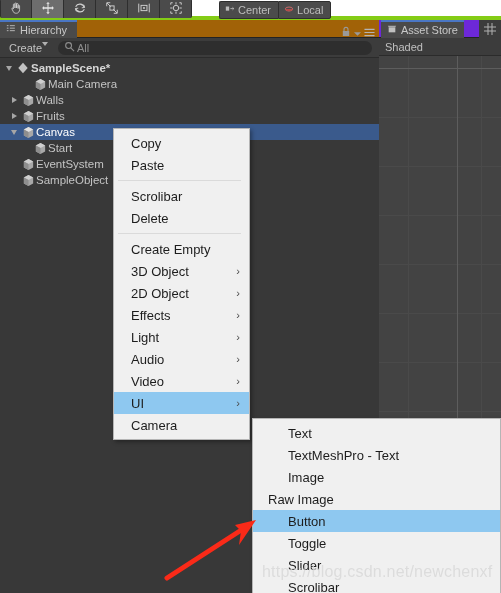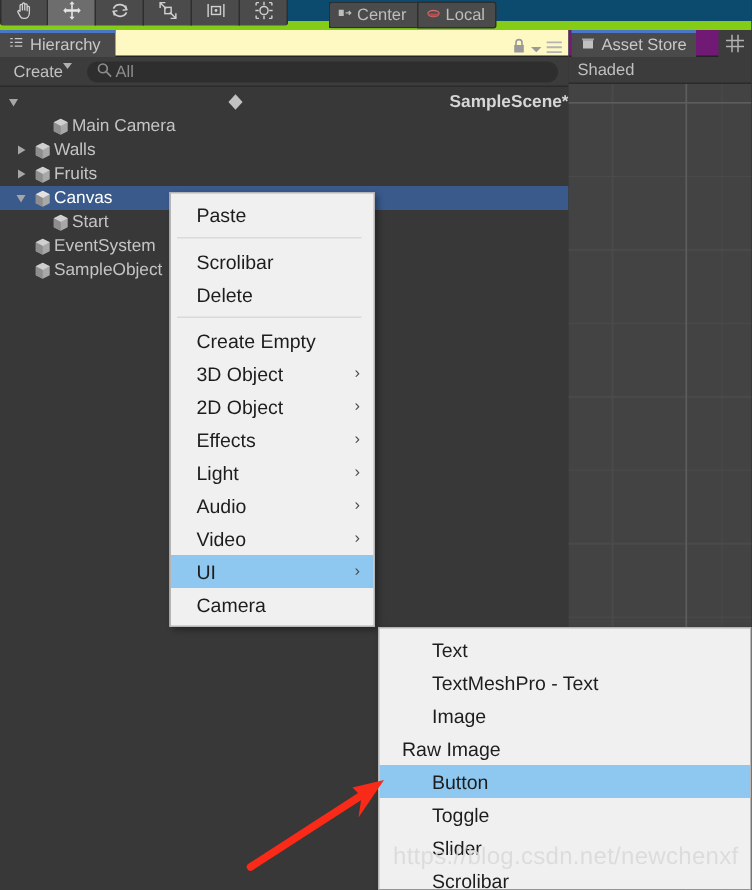--- a/index.html
+++ b/index.html
@@ -13,22 +13,22 @@
     position: relative;
     width: 501px; height: 593px;
     background: #383838;
     user-select: none;
   }
 
   
   .toolbar {
     position: absolute; left: 0; top: 0;
     width: 501px; height: 20px;
-    background: #0c4a6e;
-    border-bottom: 6px solid #84cc16;
+    background: #ffffff;
+    border-bottom: 4px solid #84cc16;
     display: flex; align-items: center;
   }
   .tool-group { display: flex; height: 19px; align-items: stretch; }
   .tool-btn {
     width: 32px; height: 19px;
     background: #4b4b4b;
     border-right: 1px solid #2e2e2e;
     display: flex; align-items: center; justify-content: center;
     color: #c4c4c4;
   }
@@ -55,21 +55,21 @@
 
   
   .hierarchy {
     position: absolute; left: 0; top: 20px;
     width: 379px; height: 573px;
     background: #383838;
   }
   .panel-tabbar {
     position: relative;
     height: 18px;
-    background: #fef9c3;
+    background: #a16207;
     border-bottom: 1px solid #232323;
   }
   .panel-tab {
     position: absolute; left: 0; top: 0;
     height: 18px;
     background: #4a4a4a;
     border-top: 2px solid #4a76c4;
     display: flex; align-items: center; gap: 4px;
     padding: 0 10px 0 6px;
     color: #c8c8c8; font-size: 11px;
@@ -117,21 +117,21 @@
     padding-top: 2px;
   }
   .hier-row {
     position: relative;
     height: 16px;
     display: flex; align-items: center;
     color: #c4c4c4;
     font-size: 11.5px;
     white-space: nowrap;
   }
-  .hier-row.root { color: #d6d6d6; font-weight: bold; justify-content: space-between; }
+  .hier-row.root { color: #d6d6d6; font-weight: bold; }
   .hier-row.selected { background: #3a5a8c; color: #ffffff; }
   .twisty {
     width: 12px; display: flex; align-items: center; justify-content: center;
   }
   .twisty i {
     display: block; width: 0; height: 0;
     border-top: 3.5px solid transparent;
     border-bottom: 3.5px solid transparent;
     border-left: 5px solid #a6a6a6;
   }
@@ -146,21 +146,21 @@
 
   
   .sceneview {
     position: absolute; left: 379px; top: 20px;
     width: 122px; height: 573px;
     background: #383838;
     overflow: hidden;
   }
   .scene-tabbar {
     position: relative; height: 18px;
-    background: #701a75;
+    background: #6d28d9;
     border-bottom: 1px solid #232323;
   }
   .scene-tab {
     position: absolute; left: 2px; top: 0; height: 18px;
     background: #4a4a4a;
     border-top: 2px solid #4a76c4;
     display: flex; align-items: center; gap: 4px;
     padding: 0 6px;
     color: #c8c8c8; font-size: 11px;
   }
@@ -482,20 +482,23 @@
       <span>Shaded</span>
     </div>
     <div class="scene-canvas">
       <div class="grid-major"></div>
       <div class="grid-major2"></div>
     </div>
   </div>
 
   <div class="ctxmenu" id="main-context-menu">
     <div class="menu-item">
+      <span>Copy</span>
+    </div>
+    <div class="menu-item">
       <span>Paste</span>
     </div>
     <div class="menu-sep"></div>
     <div class="menu-item">
       <span>Scrolibar</span>
     </div>
     <div class="menu-item">
       <span>Delete</span>
     </div>
     <div class="menu-sep"></div>

